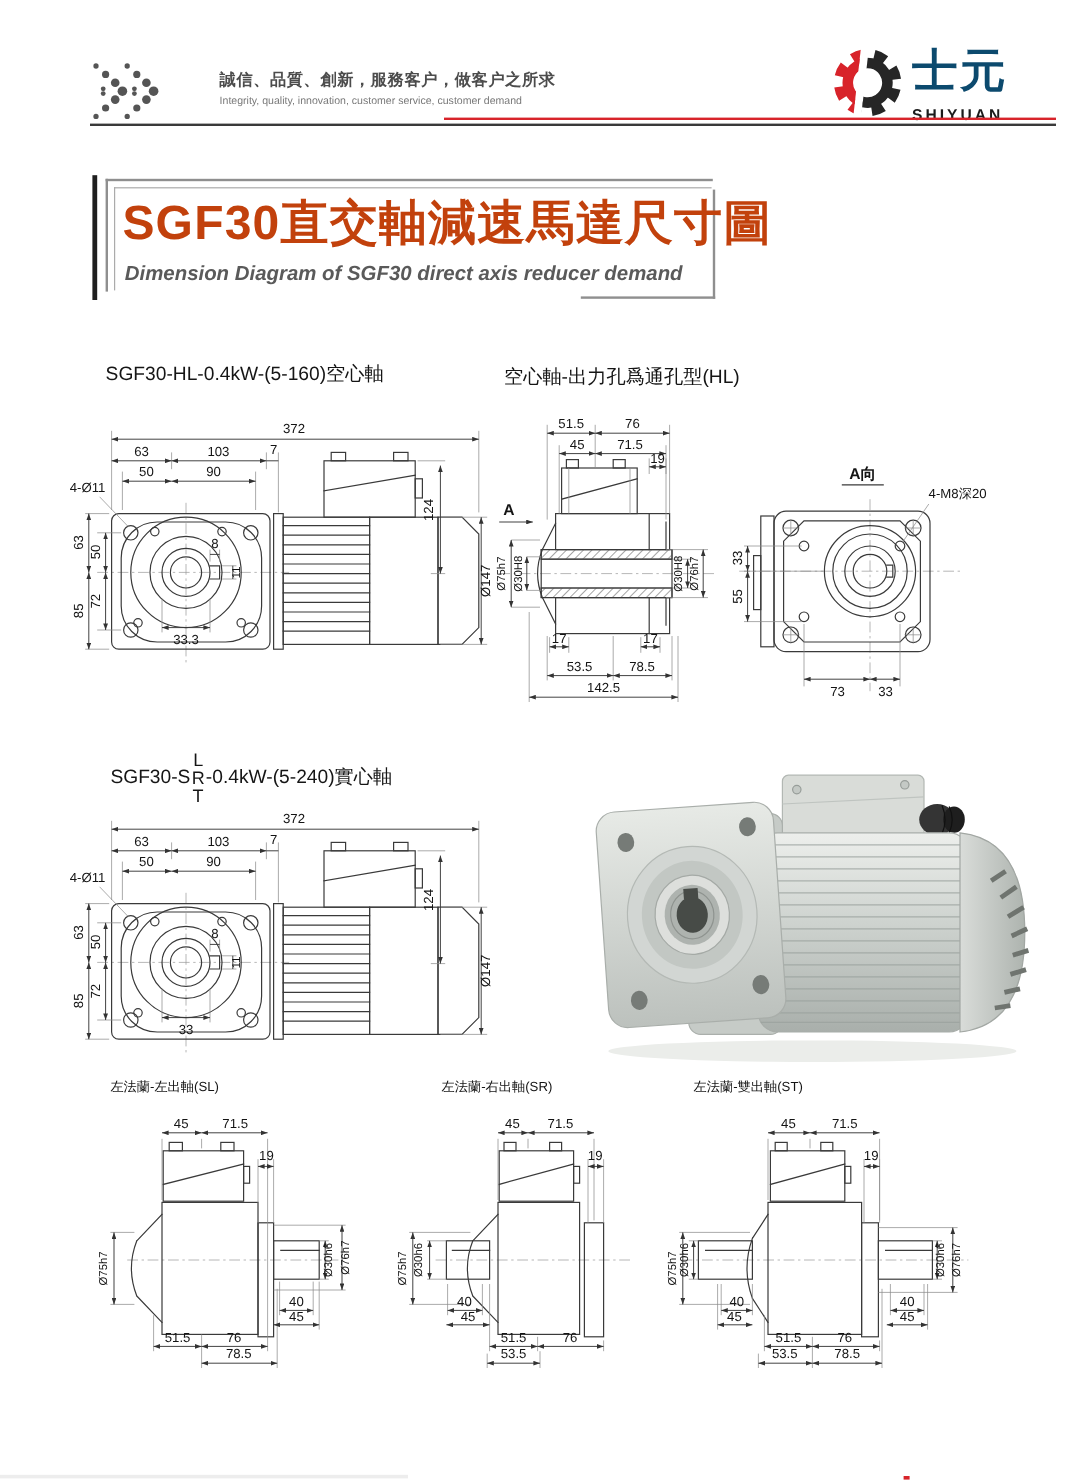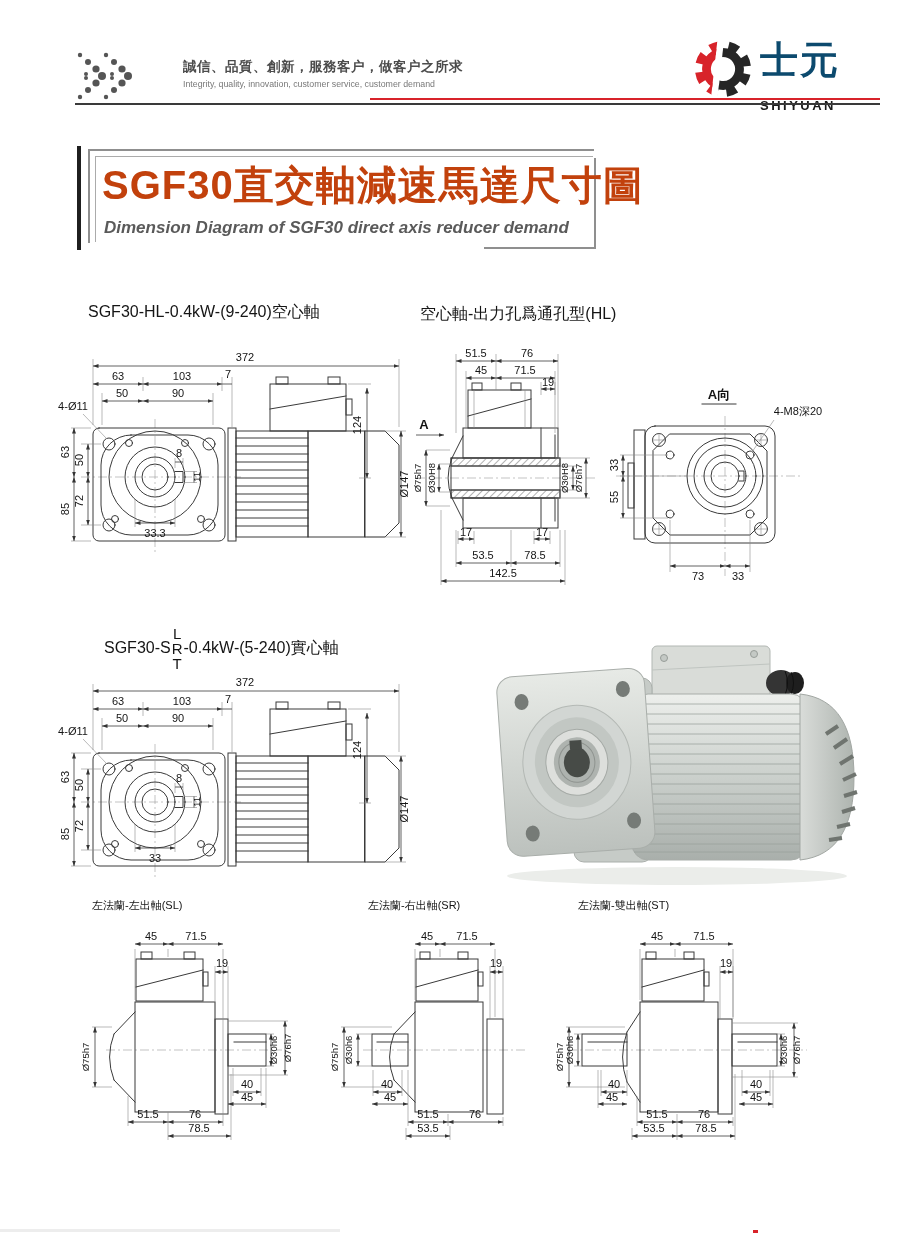--- a/index.html
+++ b/index.html
@@ -5,21 +5,21 @@
   html,body{margin:0;padding:0;background:#fff}
   .page{position:relative;width:900px;height:1234px;background:#fff;overflow:hidden;
         font-family:"Liberation Sans",sans-serif;color:#141414}
   .abs{position:absolute}
   
   .slogan-cn{font-size:13.5px;font-weight:bold;color:#4c4c4c;letter-spacing:.5px}
   .slogan-en{font-size:8.8px;color:#787878;margin-top:3px}
   .rule-black{position:absolute;left:75px;top:103px;width:805px;height:2px;background:#3a3a3a}
   .rule-red{position:absolute;left:370px;top:98px;width:510px;height:2px;background:#d8232a}
   .brand-cn{font-size:38px;font-weight:bold;color:#0c4a6e;line-height:40px;letter-spacing:2px}
-  .brand-en{font-size:13px;font-weight:bold;color:#1b1b1b;letter-spacing:2.5px;margin-top:18px}
+  .brand-en{font-size:13px;font-weight:bold;color:#1b1b1b;letter-spacing:2.5px;margin-top:8px}
   
   .tb-bar{position:absolute;left:77px;top:146px;width:4px;height:104px;background:#1f1f1f}
   .tb-f1{position:absolute;left:88px;top:149px;width:504px;height:92px;border-left:2px solid #8f8f8f;border-top:2px solid #8f8f8f}
   .tb-f2{position:absolute;left:95px;top:156px;width:497px;height:85px;border-left:1px solid #ababab;border-top:1px solid #ababab}
   .tb-f3{position:absolute;left:484px;top:247px;width:112px;height:2px;background:#8f8f8f}
   .tb-f4{position:absolute;left:594px;top:158px;width:2px;height:91px;background:#8f8f8f}
   .title-main{position:absolute;left:102px;top:158px;font-size:40px;font-weight:bold;color:#c2410c;letter-spacing:1px;white-space:nowrap}
   .title-sub{position:absolute;left:104px;top:218px;font-size:17px;font-style:italic;font-weight:bold;color:#5a5a5a;white-space:nowrap}
   
   .sec{position:absolute;font-size:16px;color:#151515;white-space:nowrap}
@@ -100,21 +100,21 @@
   <div class="rule-black"></div>
 
   <div class="tb-bar"></div>
   <div class="tb-f1"></div>
   <div class="tb-f2"></div>
   <div class="tb-f3"></div>
   <div class="tb-f4"></div>
   <div class="title-main">SGF30直交軸減速馬達尺寸圖</div>
   <div class="title-sub">Dimension Diagram of SGF30 direct axis reducer demand</div>
 
-  <div class="sec" style="left:88px;top:302px">SGF30-HL-0.4kW-(9-240)空心軸</div>
+  <div class="sec" style="left:88px;top:302px">SGF30-HL-0.4kW-(5-160)空心軸</div>
   <div class="sec" style="left:420px;top:304px">空心軸-出力孔爲通孔型(HL)</div>
 
   <svg class="abs" style="left:45px;top:347px" width="368" height="252" viewBox="0 0 368 252">
     <defs>
         <marker id="m1" markerWidth="6" markerHeight="4" refX="5.5" refY="2" orient="auto-start-reverse" markerUnits="userSpaceOnUse">
           <path d="M0,0L5.5,2L0,4Z" fill="#333"></path>
         </marker>
       </defs>
     <g class="c">
         <path d="M36,130 H196 M110,72 V206"></path>
@@ -285,21 +285,21 @@
       <path class="d" marker-start="url(#m3)" marker-end="url(#m3)" d="M127,198 H152"></path>
     </g>
     <text class="t13" x="121" y="31">A向</text>
     <text class="t" x="200" y="47">4-M8深20</text>
     <text class="t" x="20" y="97" transform="rotate(-90 20 97)">33</text>
     <text class="t" x="20" y="129" transform="rotate(-90 20 129)">55</text>
     <text class="t" x="100" y="212">73</text>
     <text class="t" x="140" y="212">33</text>
   </svg>
 
-  <div class="sec" style="left:104px;top:626px">
+  <div class="sec" style="left:92px;top:626px">
     <span>SGF30-S</span><span class="stack">
         <span>L</span>
         <span>R</span>
         <span>T</span>
       </span><span>-0.4kW-(5-240)實心軸</span>
   </div>
 
   <svg class="abs" style="left:45px;top:672px" width="368" height="252" viewBox="0 0 368 252">
     <defs>
         <marker id="m4" markerWidth="6" markerHeight="4" refX="5.5" refY="2" orient="auto-start-reverse" markerUnits="userSpaceOnUse">

